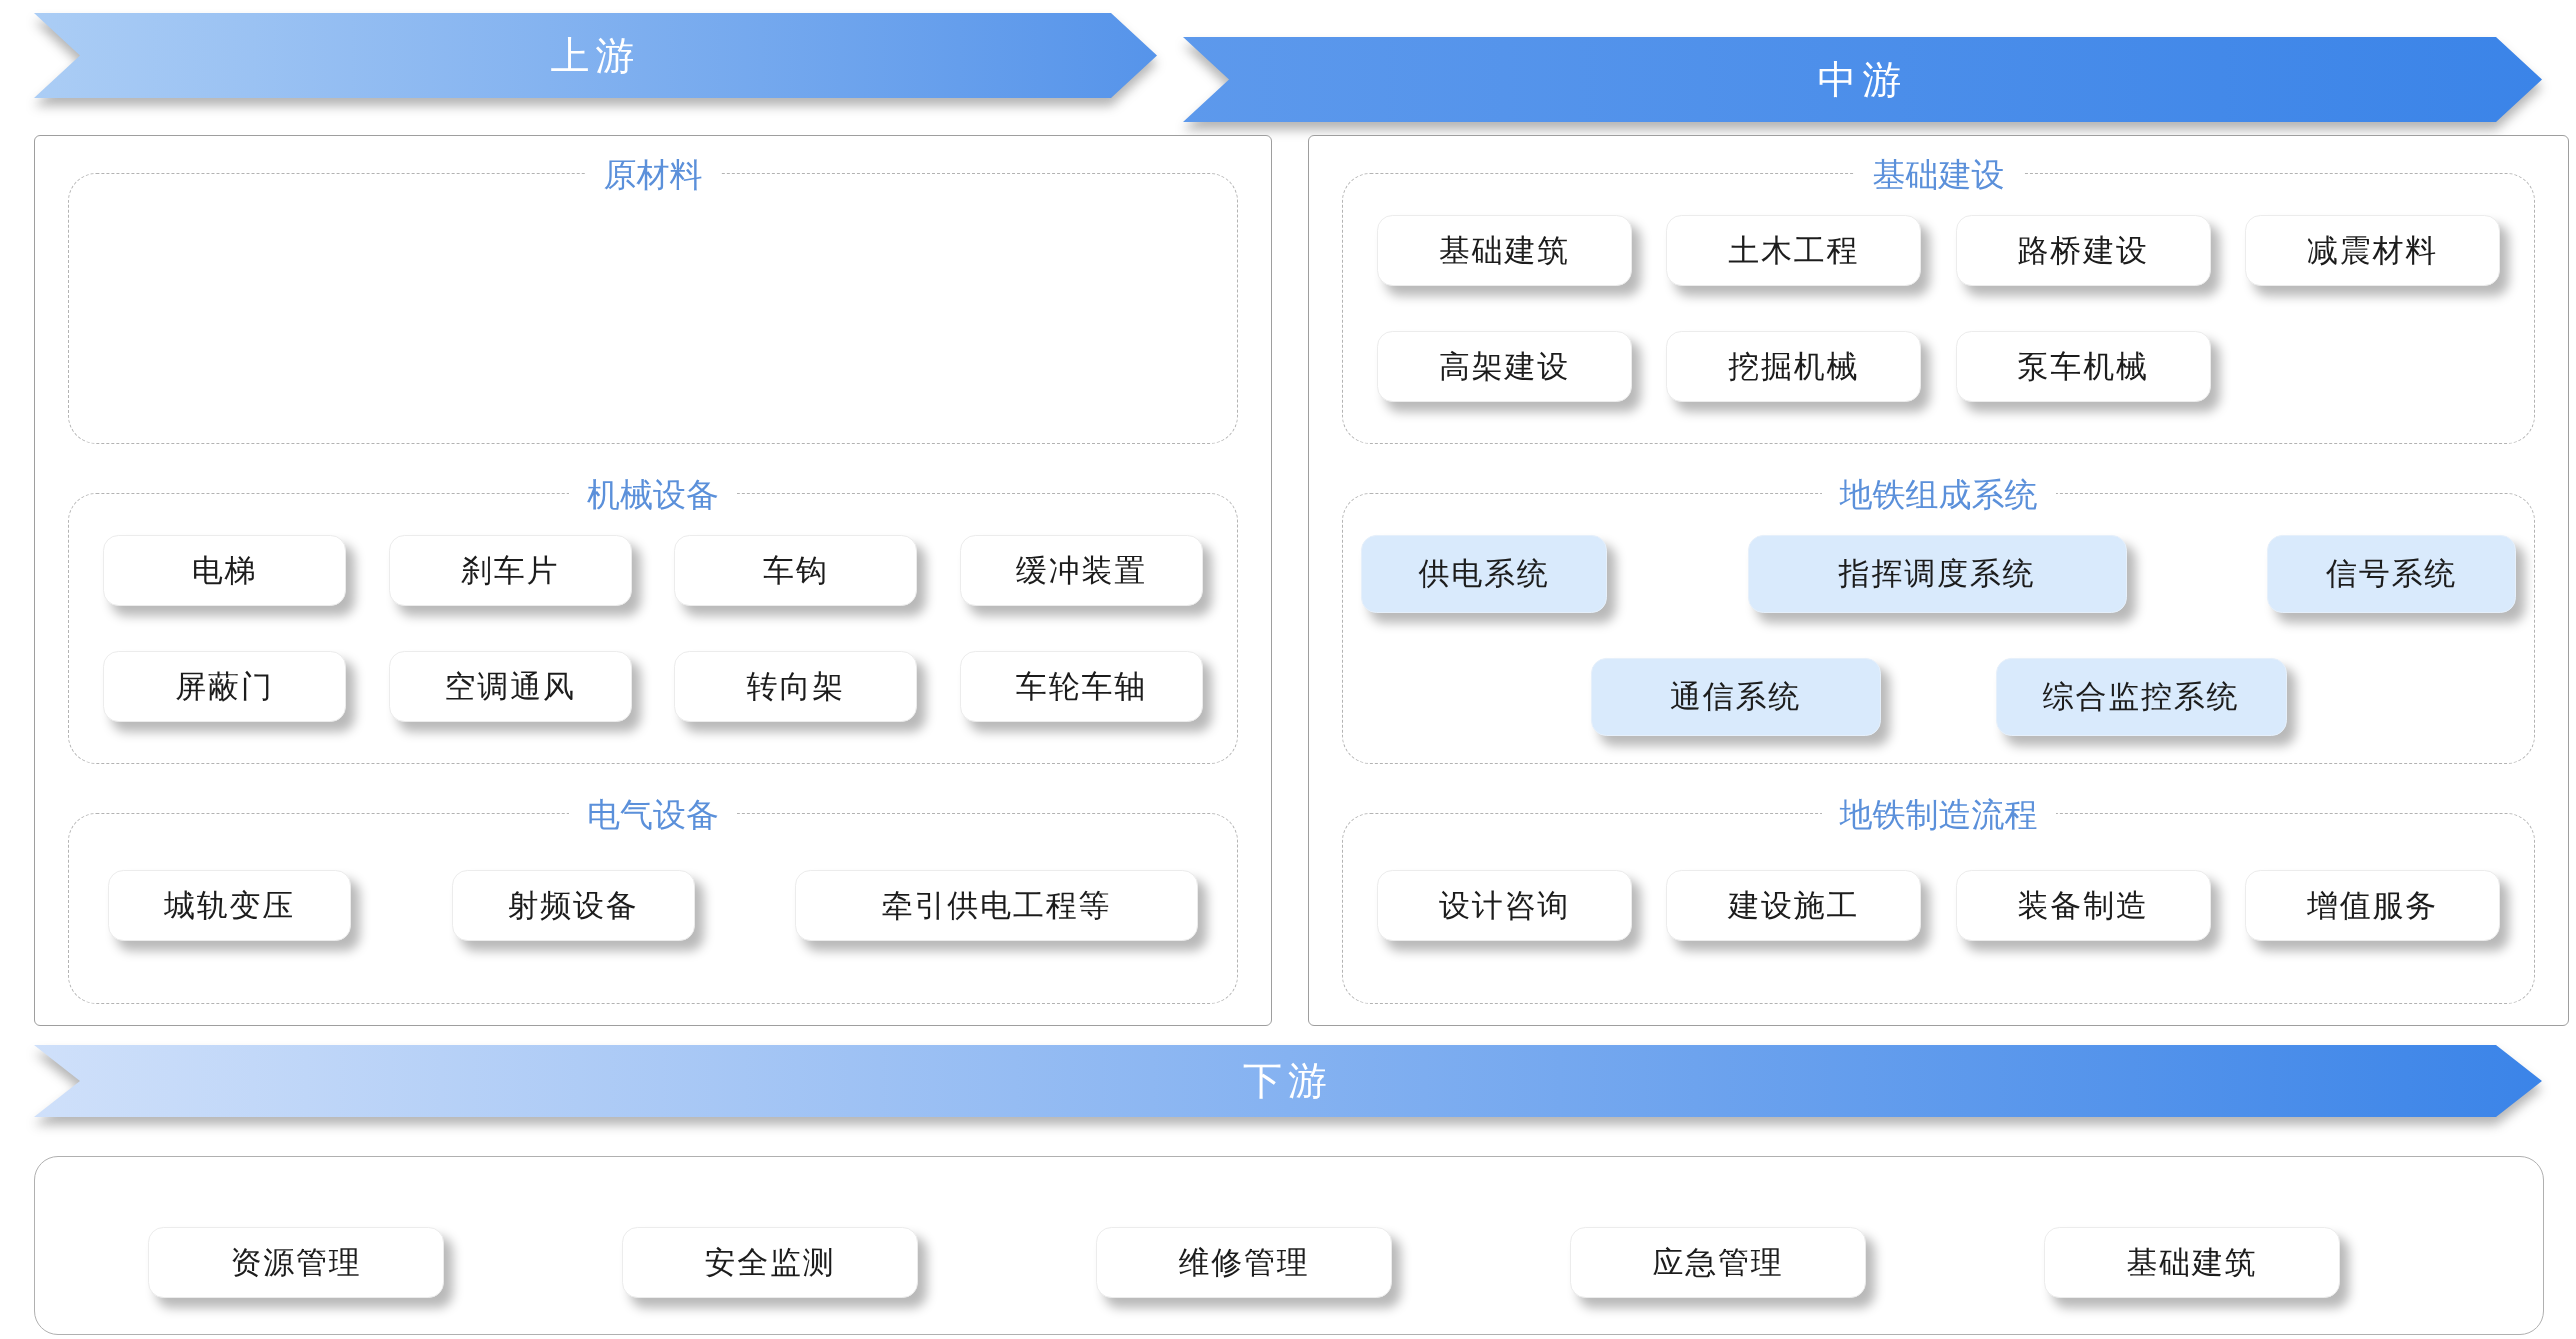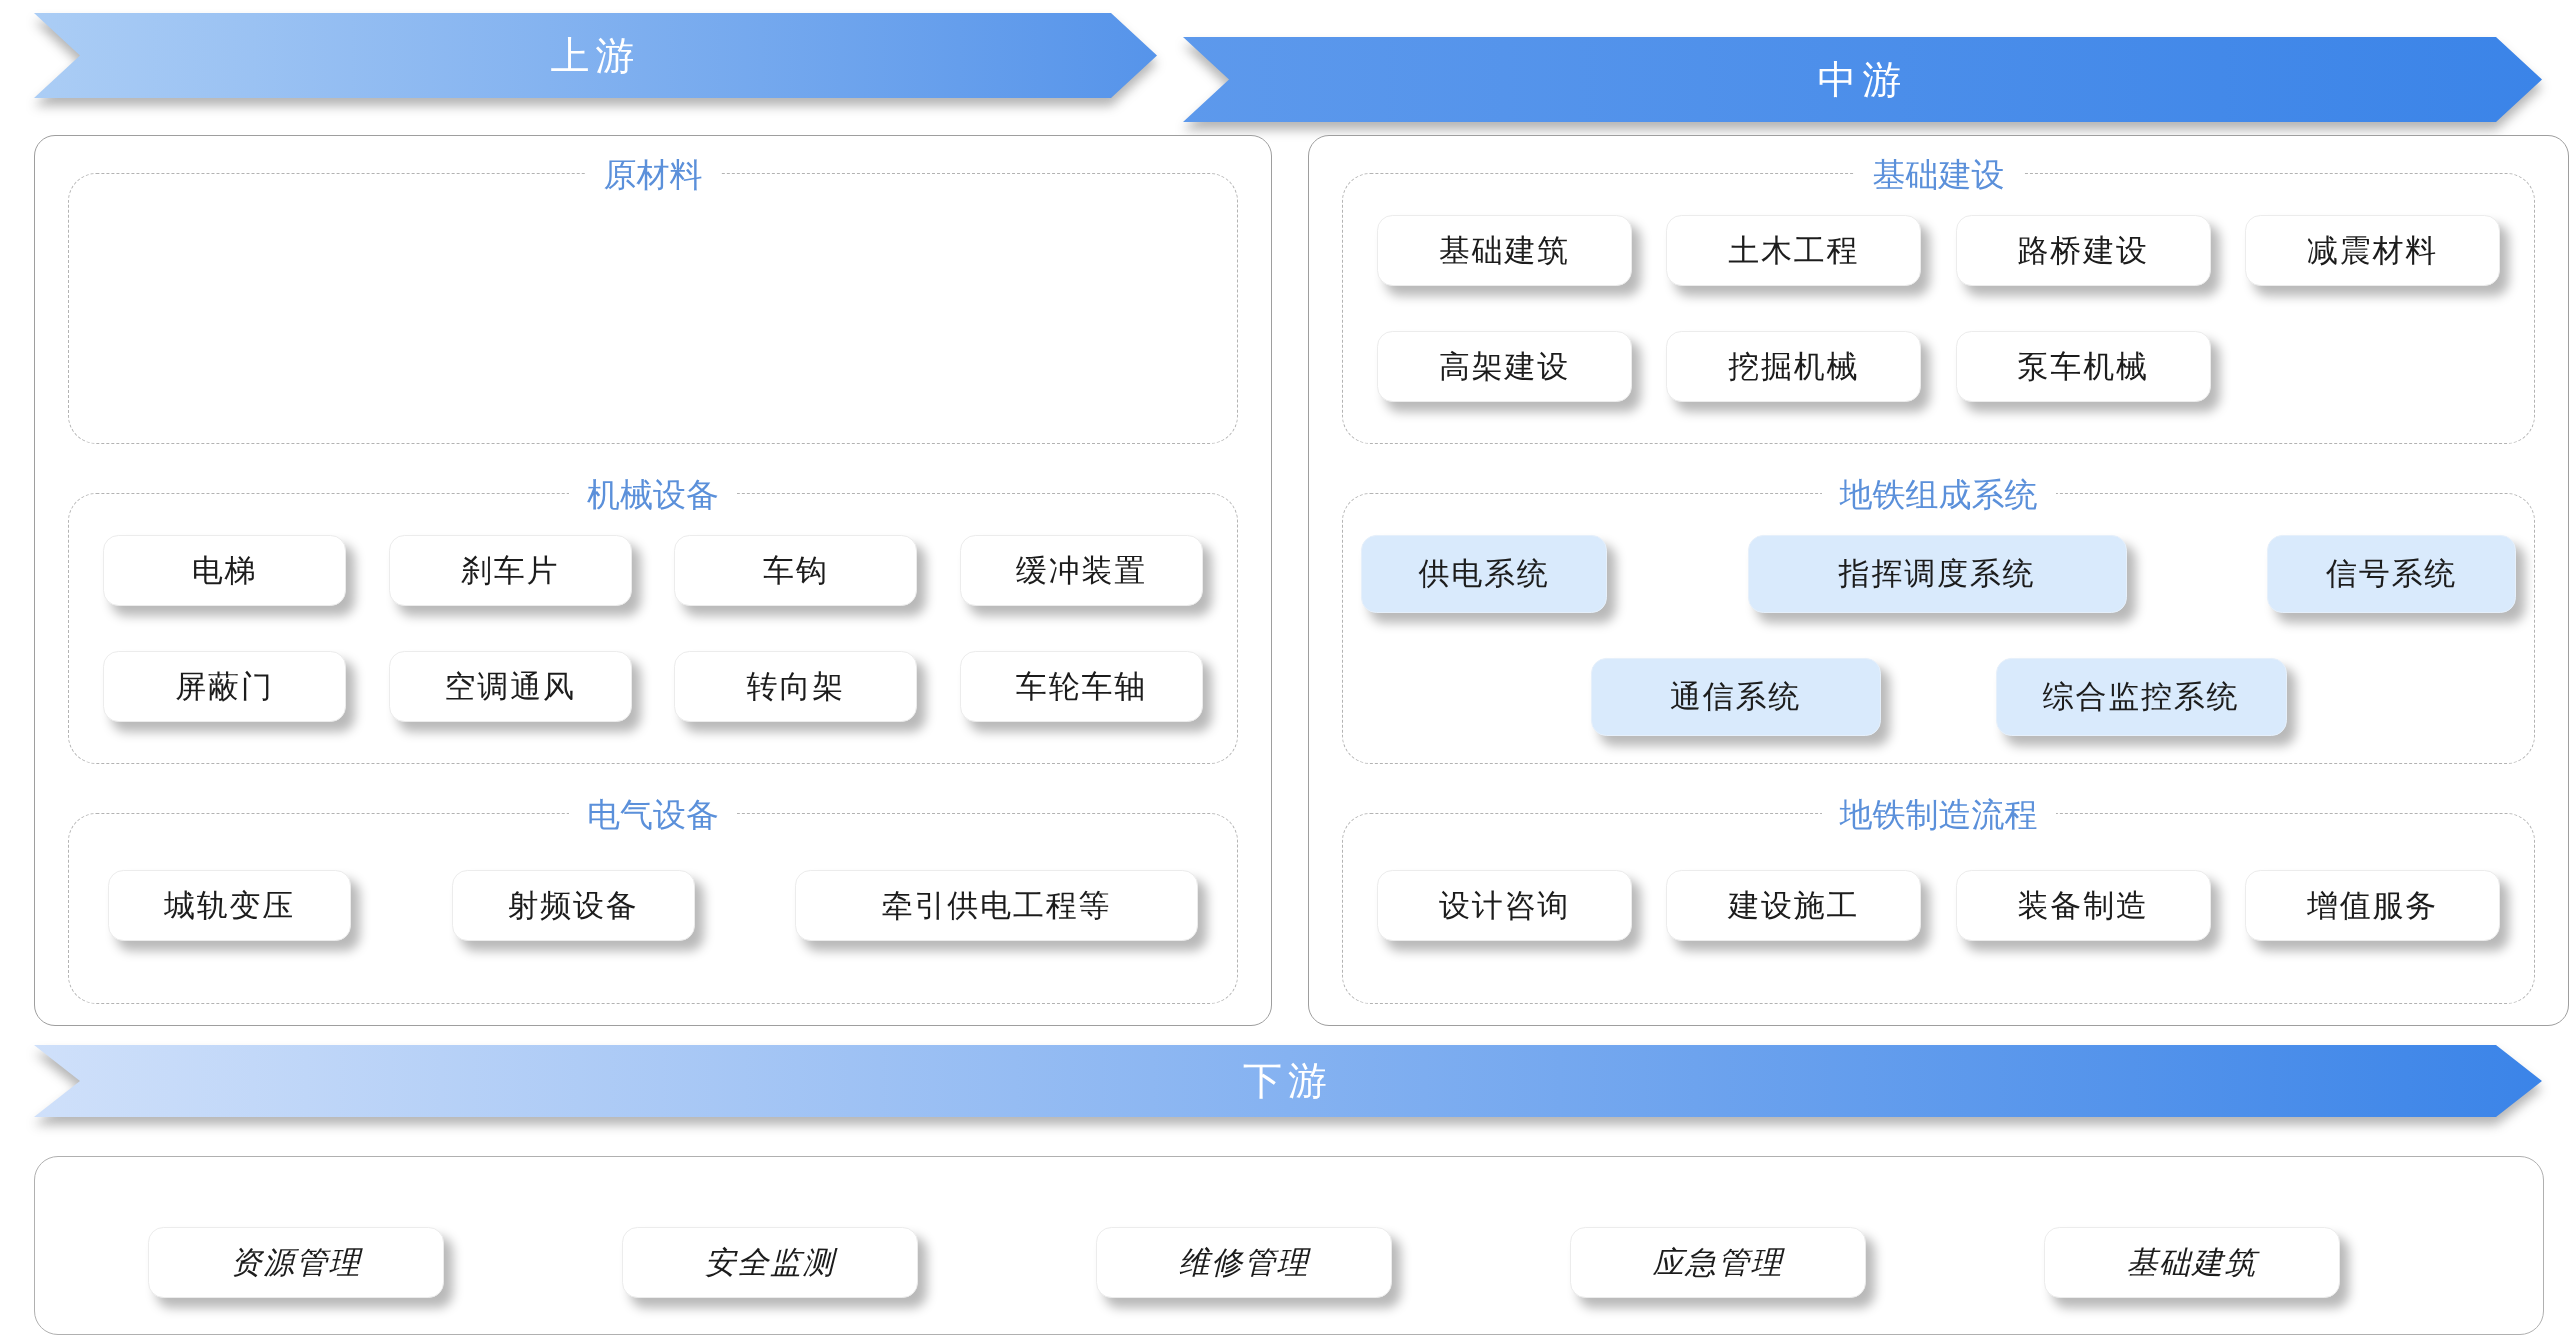--- a/index.html
+++ b/index.html
@@ -20,21 +20,21 @@
   #banner-up-wrap  {left:34px;  top:13px;  width:1123px;height:85px;}
   #banner-up-wrap  .banner{background:linear-gradient(90deg,#abcdf5 0%,#5694ea 100%);}
   #banner-mid-wrap {left:1183px;top:13px;  width:1359px;height:85px;margin-top:24px;}
   #banner-mid-wrap .banner{background:linear-gradient(90deg,#5d99ec 0%,#3b84e8 100%);}
   #banner-down-wrap{left:34px;  top:1045px;width:2508px;height:72px;}
   #banner-down-wrap .banner{background:linear-gradient(90deg,#cfe0fa 0%,#3b84e8 100%);}
 
   
   .panel{
     position:absolute;top:135px;height:891px;background:#fff;
-    border:1.8px solid #9e9e9e;border-radius:21px;box-sizing:border-box;
+    border:1.8px solid #9e9e9e;border-radius:6px;box-sizing:border-box;
     padding:37px 33px 0 33px;display:flex;flex-direction:column;gap:49px;
   }
   #panel-left {left:34px;  width:1238px;}
   #panel-right{left:1308px;width:1261px;}
 
   
   .section{
     position:relative;border:1.8px dashed #b3b3b3;border-radius:28.4px;
     box-sizing:border-box;background:#fff;
   }
@@ -68,21 +68,21 @@
   .rowhl1 .b2{width:379px;}
   .rowhl1 .b3{width:249px;}
   .rowhl2{display:flex;justify-content:center;gap:115px;}
   .rowhl2 .b4{width:290px;}
   .rowhl2 .b5{width:291px;}
 
   
   #panel-bottom{
     position:absolute;left:34px;top:1156px;width:2510px;height:179px;
     background:#fff;border:1.8px solid #b0b0b0;border-radius:24px;box-sizing:border-box;
-    padding:70px 0 0 113px;display:flex;gap:178px;font-style:italic;
+    padding:70px 0 0 113px;display:flex;gap:178px;
   }
   #panel-bottom .btn{width:296px;}
 </style>
 </head>
 <body>
 
 <div class="stage">
 
   <div class="banner-wrap" id="banner-up-wrap">
     <div class="banner">

